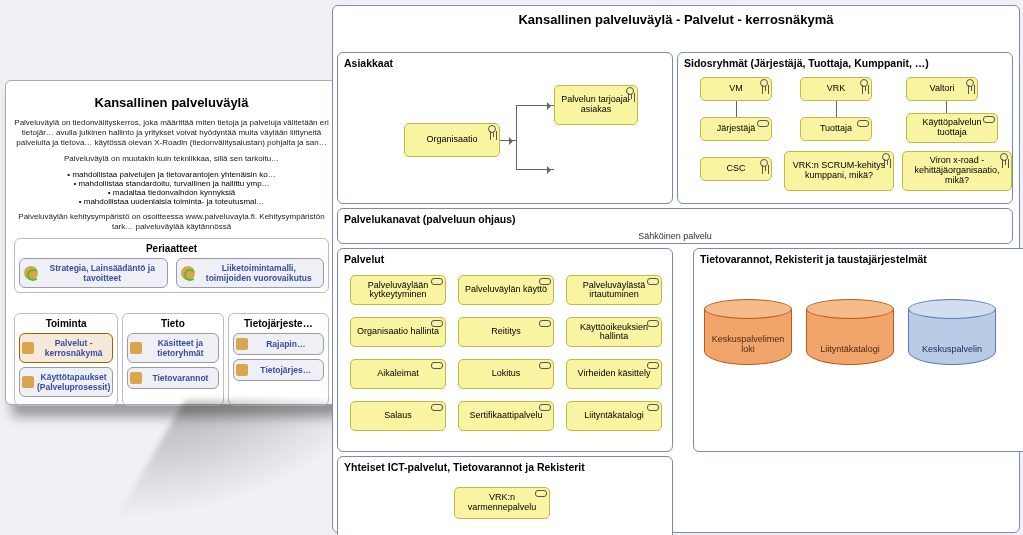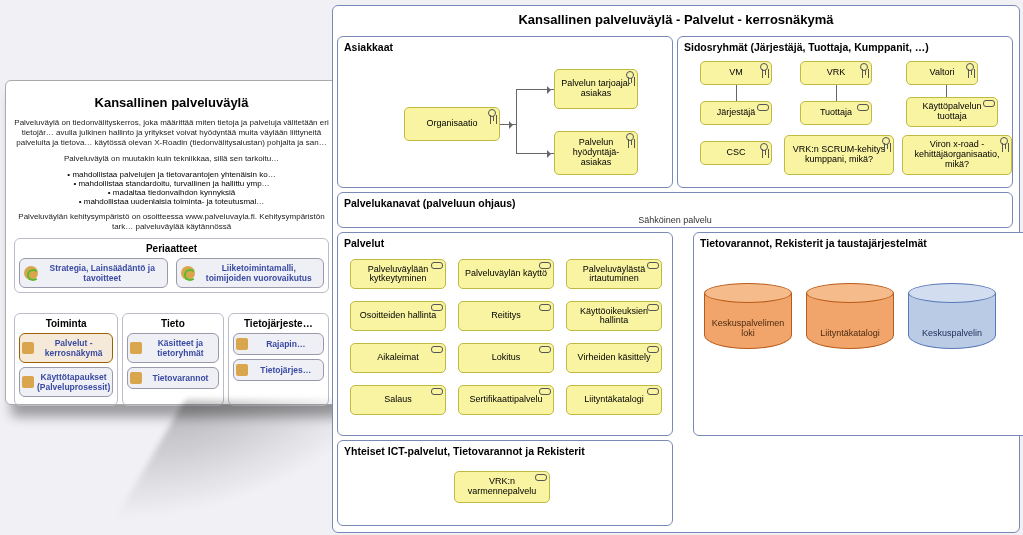--- a/index.html
+++ b/index.html
@@ -41,21 +41,21 @@
   }
 
   
   .big {
     position:absolute; left:332px; top:5px; width:688px; height:528px;
     background:#fff; border:1px solid #7a89b8; border-radius:6px;
   }
   .big-title { text-align:center; font-weight:bold; font-size:13px; padding:6px 0 4px; }
   .grid { position:absolute; left:4px; right:4px; top:30px; bottom:4px; }
 
-  .panel { position:absolute; border:1px solid #7a89b8; border-radius:6px; padding:4px 6px; background:#fff; }
+  .panel { position:absolute; border:1px solid #7a89b8; border-radius:6px; padding:4px 6px; background:#fff;margin-top:16px; }
   .panel-title { font-weight:bold; font-size:10.5px; margin-bottom:4px; }
 
   
   .p-asiakkaat { left:0; top:0; width:336px; height:152px; }
   .p-sidosryhmat { left:340px; top:0; width:336px; height:152px; }
   .p-kanavat { left:0; top:156px; width:676px; height:36px; }
   .p-palvelut { left:0; top:196px; width:336px; height:204px; }
   .p-tietovarannot { left:356px; top:196px; width:336px; height:204px; }
   .p-alhainen { left:0; top:404px; width:336px; height:86px; }
 
@@ -175,23 +175,20 @@
 
     <div class="panel p-asiakkaat">
       <div class="panel-title">Asiakkaat</div>
       <div class="asiak-canvas">
         <div class="archi actor-glyph" style="left:60px;top:50px;width:96px;height:34px">
             <span>Organisaatio</span>
           </div>
         <div class="archi actor-glyph" style="left:210px;top:12px;width:84px;height:40px">
             <span>Palvelun tarjoaja-asiakas</span>
           </div>
-        <div class="archi actor-glyph" style="left:210px;top:74px;width:84px;height:44px">
-            <span>Palvelun hyödyntäjä-asiakas</span>
-          </div>
         <div class="arrow" style="left:156px;top:67px;width:16px"></div>
         <div style="position:absolute;left:172px;top:32px;width:0;height:65px;border-left:1px solid #666"></div>
         <div class="arrow" style="left:172px;top:32px;width:38px"></div>
         <div class="arrow" style="left:172px;top:96px;width:38px"></div>
       </div>
     </div>
 
     <div class="panel p-sidosryhmat">
       <div class="panel-title">Sidosryhmät (Järjestäjä, Tuottaja, Kumppanit, …)</div>
       <div style="position:relative;width:100%;height:124px">
@@ -242,21 +239,21 @@
         <div class="svc service-glyph">
             <span>Palveluväylään kytkeytyminen</span>
           </div>
         <div class="svc service-glyph">
             <span>Palveluväylän käyttö</span>
           </div>
         <div class="svc service-glyph">
             <span>Palveluväylästä irtautuminen</span>
           </div>
         <div class="svc service-glyph">
-            <span>Osoitteiden hallinta</span>
+            <span>Organisaatio hallinta</span>
           </div>
         <div class="svc service-glyph">
             <span>Reititys</span>
           </div>
         <div class="svc service-glyph">
             <span>Käyttöoikeuksien hallinta</span>
           </div>
         <div class="svc service-glyph">
             <span>Aikaleimat</span>
           </div>

